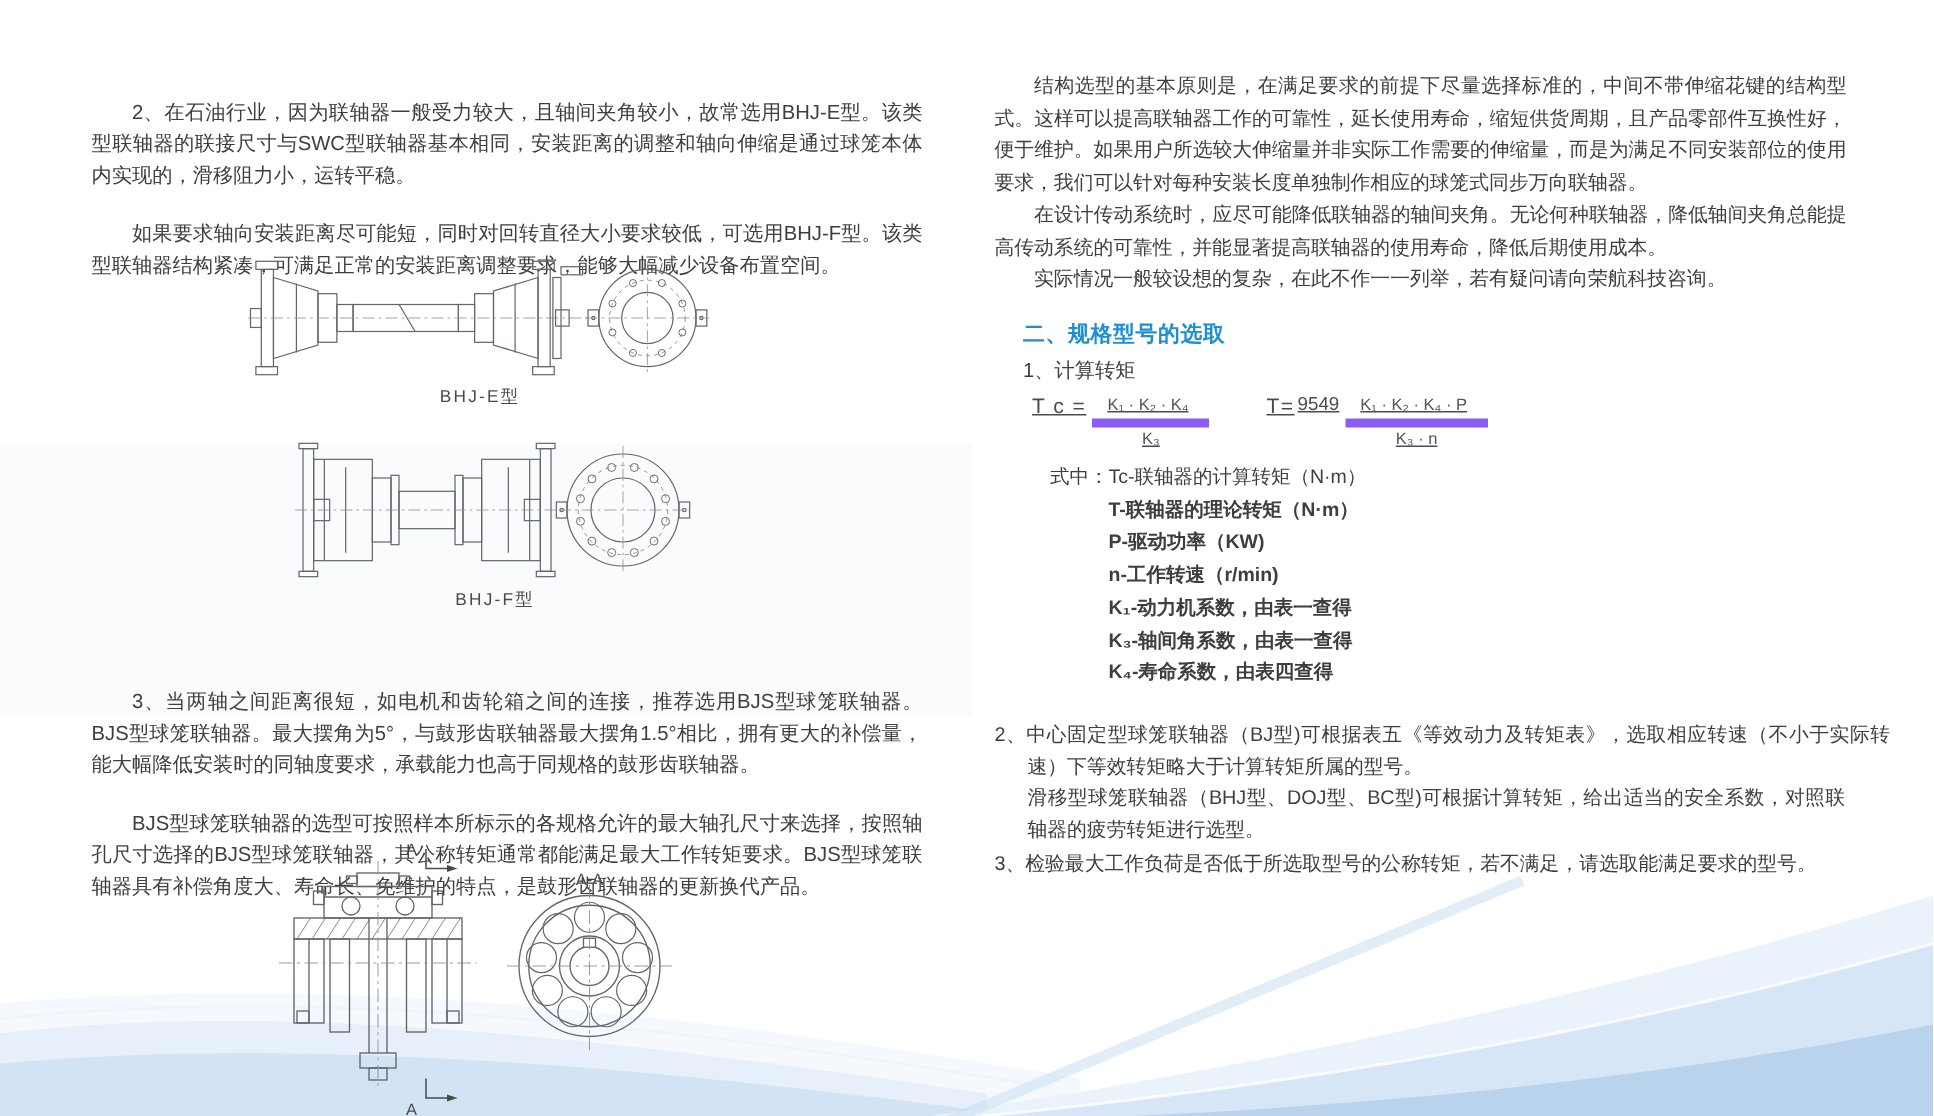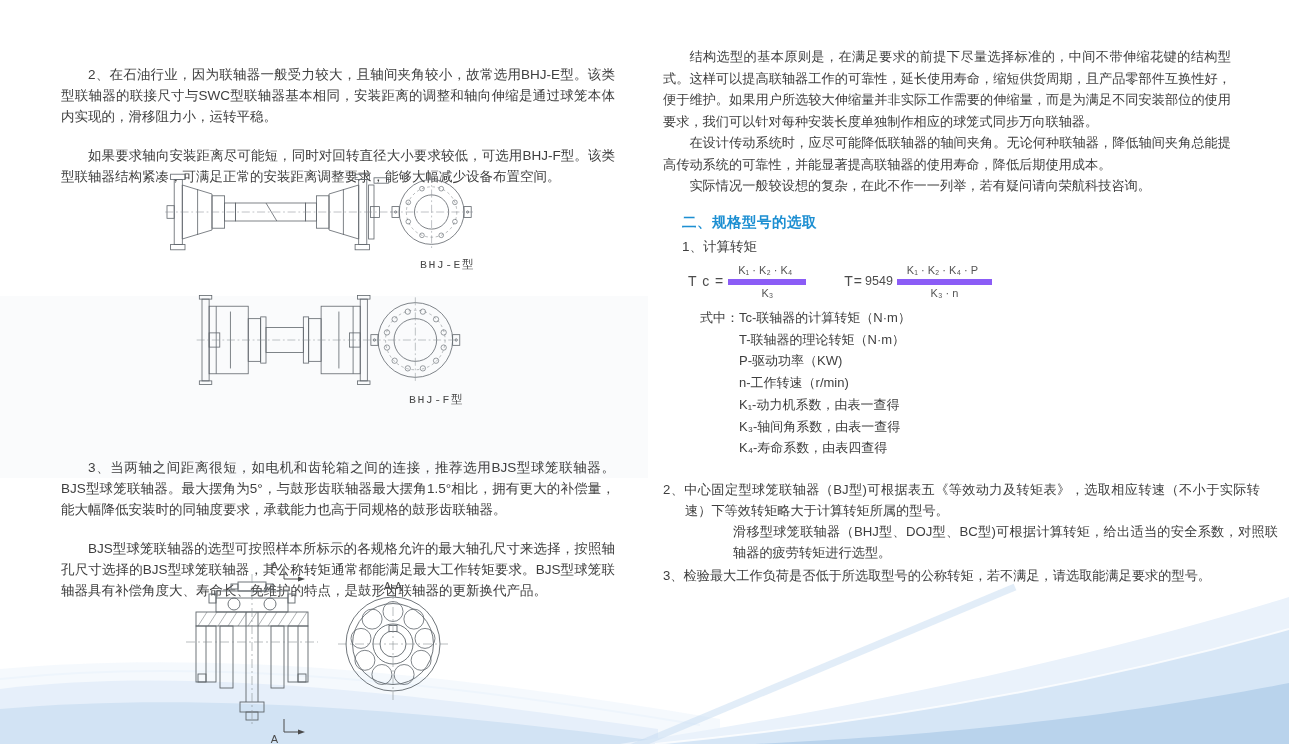--- a/index.html
+++ b/index.html
@@ -6,35 +6,35 @@
   .sheet{
     position:relative;width:1289px;height:744px;background:#ffffff;overflow:hidden;
     font-family:"Liberation Sans","DejaVu Sans",sans-serif;color:#3e3e3e;
   }
   .waves{position:absolute;left:0;bottom:0;width:1289px;height:195px;pointer-events:none;}
   .page-shade{position:absolute;left:0;top:296px;width:648px;height:182px;background:#f6f7f9;opacity:.55;}
   .para{position:absolute;font-size:13.5px;line-height:21.2px;text-align:justify;}
   .para p{margin:17px;text-indent:2em;}
   .r-para{position:absolute;font-size:13.2px;line-height:21.5px;text-align:justify;}
   .r-para p{margin:0;text-indent:2em;}
-  .caption{position:absolute;font-size:11.5px;color:#4a4a4a;text-align:right;letter-spacing:1.5px;font-family:Liberation Mono, monospace;}
+  .caption{position:absolute;font-size:11.5px;color:#4a4a4a;text-align:center;letter-spacing:1.5px;}
   .fig{position:absolute;}
   .heading{position:absolute;font-size:14.5px;font-weight:bold;color:#1d8fd2;letter-spacing:.5px;}
   .subhead{position:absolute;font-size:13.5px;color:#3e3e3e;}
-  .formula-row{position:absolute;display:flex;align-items:center;color:#4c4c4c;}
+  .formula-row{position:absolute;display:flex;color:#4c4c4c;text-decoration:underline;}
   .lhs{font-size:14px;letter-spacing:1px;white-space:pre;}
   .coef{font-size:12.5px;margin-left:2px;}
   .frac{display:inline-flex;flex-direction:column;align-items:center;font-size:11px;line-height:14px;margin:0 4px;color:#555;}
   .frac .num{border-bottom:6px solid #8b5cf6;padding:1px 14px 2px 10px;white-space:pre;}
   .frac .den{padding-top:1px;white-space:pre;}
   .gap{width:34px;}
   .where{position:absolute;font-size:13px;line-height:21.7px;}
   .where .first{display:flex;}
   .where .lbl{white-space:pre;}
-  .where .cont{padding-left:39px;}
+  .where .cont{padding-left:39px;font-weight:bold;}
   .hang{position:absolute;font-size:13.2px;line-height:21.3px;text-align:justify;padding-left:22px;text-indent:-22px;}
   .plain{position:absolute;font-size:13.2px;line-height:21.3px;text-align:justify;}
   svg text{font-family:"Liberation Sans","DejaVu Sans",sans-serif;fill:#4a4a4a;}
 </style>
 </head>
 <body>
 
 <div class="sheet">
 
   <svg class="waves" viewBox="0 0 1289 195" preserveAspectRatio="none">
@@ -257,18 +257,18 @@
       <div class="cont">T-联轴器的理论转矩（N·m）</div>
       <div class="cont">P-驱动功率（KW)</div>
       <div class="cont">n-工作转速（r/min)</div>
       <div class="cont">K₁-动力机系数，由表一查得</div>
       <div class="cont">K₃-轴间角系数，由表一查得</div>
       <div class="cont">K₄-寿命系数，由表四查得</div>
     </div>
 
     <div class="hang" style="left:663px;top:479px;width:575px;">2、中心固定型球笼联轴器（BJ型)可根据表五《等效动力及转矩表》，选取相应转速（不小于实际转速）下等效转矩略大于计算转矩所属的型号。</div>
 
-    <div class="plain" style="left:685px;top:521px;width:545px;margin-left:48px;">滑移型球笼联轴器（BHJ型、DOJ型、BC型)可根据计算转矩，给出适当的安全系数，对照联轴器的疲劳转矩进行选型。</div>
+    <div class="plain" style="left:685px;top:521px;width:545px;">滑移型球笼联轴器（BHJ型、DOJ型、BC型)可根据计算转矩，给出适当的安全系数，对照联轴器的疲劳转矩进行选型。</div>
 
     <div class="hang" style="left:663px;top:565px;width:575px;">3、检验最大工作负荷是否低于所选取型号的公称转矩，若不满足，请选取能满足要求的型号。</div>
   </div>
 
 </div>
 
 </body></html>

